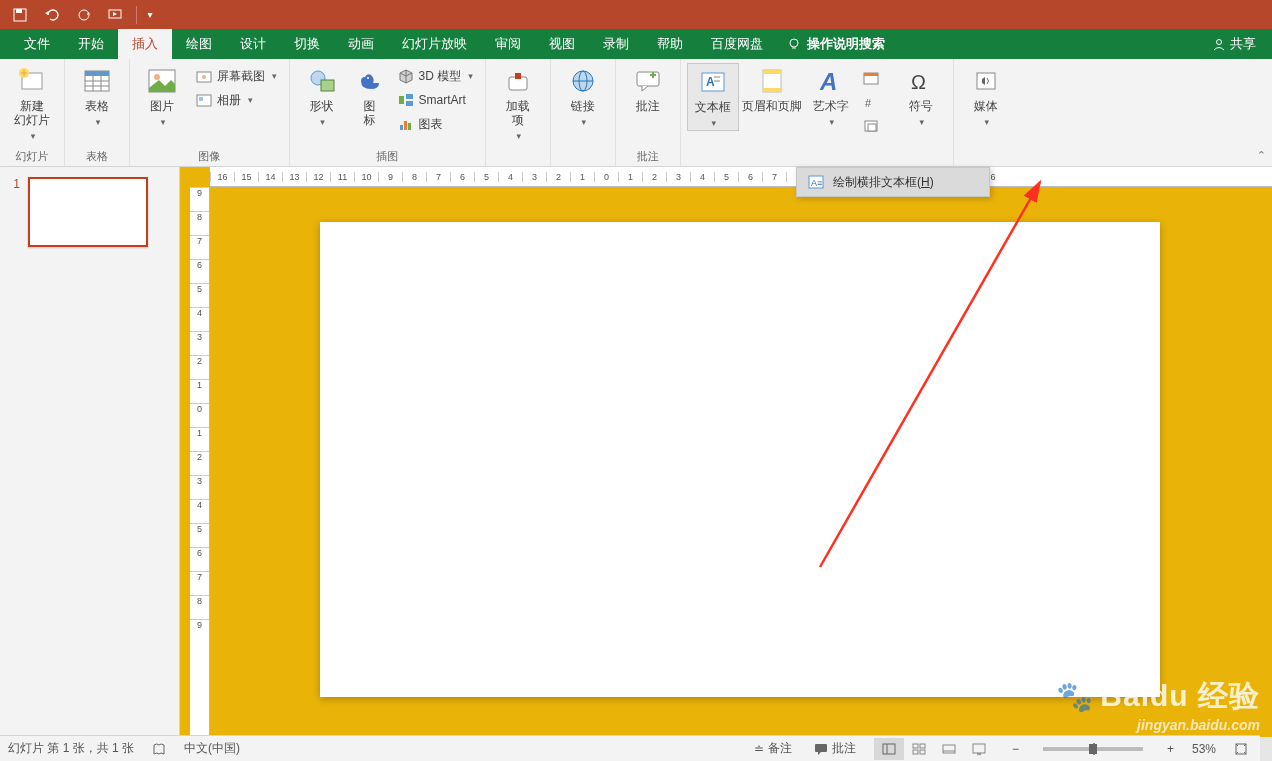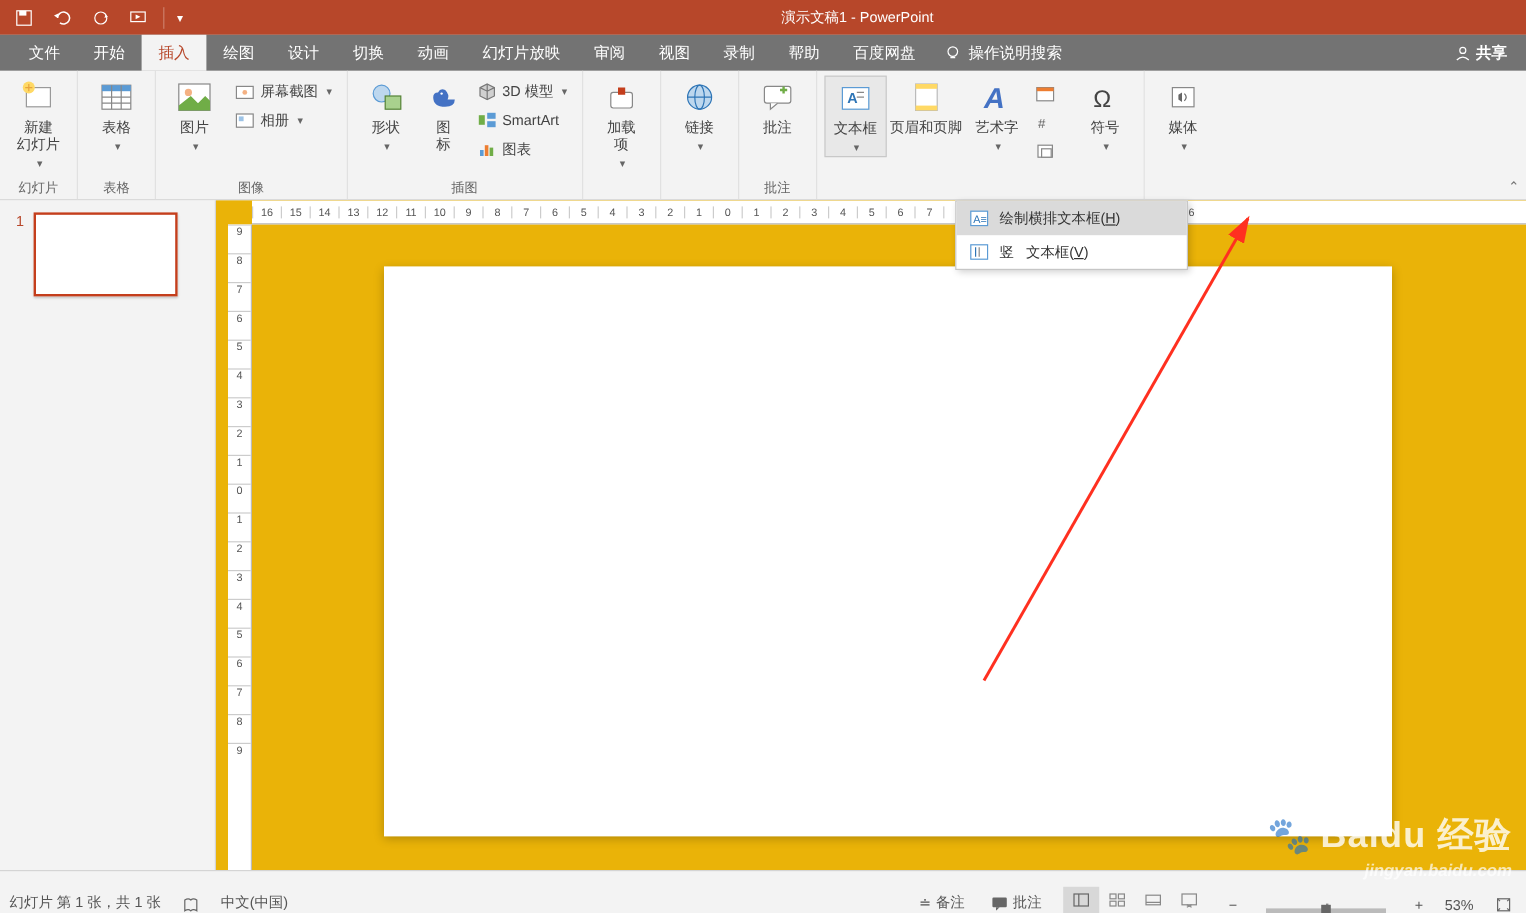--- a/index.html
+++ b/index.html
@@ -10,26 +10,26 @@
 .qat { display: flex; align-items: center; gap: 4px; padding-left: 6px; }
 .qat-btn { width: 28px; height: 24px; display:flex; align-items:center; justify-content:center; color:#fff; }
 .qat-sep { width:1px; height:18px; background: rgba(255,255,255,.3); margin:0 2px;}
 .title-center { flex:1; text-align:center; }
 .title-right { display:flex; align-items:center; gap:2px; padding-right:4px;}
 .login-btn { background:#fff; color:#b7472a; font-size:12px; padding:2px 10px; border-radius:2px; margin-right:8px;}
 .win-btn { width:46px; height:28px; display:flex; align-items:center; justify-content:center; color:#fff;}
 .win-btn svg { stroke:#fff; fill:none; }
 
 
-.tabrow { height: 30px; background: #737373; display:flex; align-items:stretch; padding-left:10px; color:#fff; font-size:13px;}
+.tabrow { height: 30px; background: #15803d; display:flex; align-items:stretch; padding-left:10px; color:#fff; font-size:13px;}
 .tab { padding: 0 14px; display:flex; align-items:center; cursor:default; }
 .tab.active { background:#f3f3f3; color:#b7472a; }
 .tab-spacer { flex:1; }
-.tell-me { display:flex; align-items:center; gap:6px; padding:0 10px; color:#fff;}
-.share { padding:0 16px; display:flex; align-items:center; gap:4px;font-weight:bold;}
+.tell-me { display:flex; align-items:center; gap:6px; padding:0 10px; color:#fff;font-weight:bold;}
+.share { padding:0 16px; display:flex; align-items:center; gap:4px;}
 
 
 .ribbon { height: 108px; background:#f3f3f3; border-bottom:1px solid #d4d4d4; display:flex; position:relative;}
 .group { border-right:1px solid #e1e1e1; display:flex; flex-direction:column; align-items:center; padding:4px 6px 0 6px;}
 .group-body { flex:1; display:flex; align-items:flex-start; gap:2px;}
 .group-label { font-size:11px; color:#666; height:20px; display:flex; align-items:center;}
 .big-btn { width:52px; display:flex; flex-direction:column; align-items:center; gap:2px; padding-top:2px; font-size:12px; color:#444; text-align:center; line-height:14px;}
 .big-btn .ico { width:32px; height:32px; display:flex; align-items:center; justify-content:center;}
 .big-btn.wider { width:62px;}
 .small-stack { display:flex; flex-direction:column; gap:2px; padding-top:2px;}
@@ -64,21 +64,21 @@
 
 .arrow-svg { position:absolute; left:140px; top:0; width:840px; height:570px; pointer-events:none; z-index:40;}
 
 
 .watermark { position:absolute; right:12px; bottom:28px; text-align:right; color:rgba(255,255,255,.8); font-weight:bold; pointer-events:none; z-index:60;}
 .watermark .big{ font-size:30px; letter-spacing:1px; display:flex; align-items:center; gap:6px; justify-content:flex-end;}
 .watermark .paw { color:rgba(255,255,255,.6); }
 .watermark .small{ font-size:14px; color:rgba(255,255,255,.7); font-style:italic;}
 
 
-.status { position:absolute; left:0; right:0; bottom:0; height:36px; background:#f3f3f3; border-top:1px solid #d4d4d4; display:flex; align-items:flex-end; font-size:12px; color:#555; padding:0 8px; gap:14px;}
+.status { position:absolute; left:0; right:12px; bottom:0; height:26px; background:#f3f3f3; border-top:1px solid #d4d4d4; display:flex; align-items:center; font-size:12px; color:#555; padding:0 8px; gap:14px;}
 .status .spacer{flex:1;}
 .status-btn { display:flex; align-items:center; gap:4px; padding:0 4px;}
 .view-btns { display:flex; gap:0;}
 .view-btn { width:30px; height:22px; display:flex; align-items:center; justify-content:center; }
 .view-btn.active{ background:#d8d8d8;}
 .zoom-slider { width:100px; height:4px; background:#bbb; position:relative; margin:0 6px;}
 .zoom-slider::before{content:""; position:absolute; left:50%; top:-4px; width:2px; height:12px; background:#888;}
 .zoom-thumb{ position:absolute; left:50%; top:-3px; width:8px; height:10px; background:#666; transform:translateX(-50%);}
 
 svg { display:block; }
@@ -108,21 +108,20 @@
       </div>
     <div class="qat-btn">
         <svg width="16" height="14" viewBox="0 0 16 14">
           <rect x="1" y="2" width="12" height="8" fill="none" stroke="#fff"></rect>
           <path d="M5 4 L9 6 L5 8 Z" fill="#fff"></path>
         </svg>
       </div>
     <div class="qat-sep"></div>
     <div class="qat-btn" style="width:14px;font-size:10px;">▾</div>
   </div>
-  <div class="title-center">演示文稿1 - PowerPoint</div>
 </div>
 
 <div class="tabrow">
   <div class="tab">文件</div>
   <div class="tab">开始</div>
   <div class="tab active">插入</div>
   <div class="tab">绘图</div>
   <div class="tab">设计</div>
   <div class="tab">切换</div>
   <div class="tab">动画</div>
@@ -435,30 +434,20 @@
 
 <div class="dropdown">
   <div class="dd-item hover">
     <span class="dico">
         <svg width="16" height="14">
           <rect x="1" y="1" width="14" height="12" fill="#fff" stroke="#5b9bd5"></rect>
           <text x="3" y="11" font-size="9" fill="#2e75b6">A≡</text>
         </svg>
       </span>
     <span><span>绘制横排文本框(</span><u>H</u><span>)</span></span>
-  </div>
-  <div class="dd-item">
-    <span class="dico">
-        <svg width="16" height="14">
-          <rect x="1" y="1" width="14" height="12" fill="#fff" stroke="#5b9bd5"></rect>
-          <line x1="5" y1="3" x2="5" y2="11" stroke="#2e75b6"></line>
-          <line x1="8" y1="3" x2="8" y2="11" stroke="#888"></line>
-        </svg>
-      </span>
-    <span><span>竖</span>&nbsp;&nbsp;&nbsp;<span>文本框(</span><u>V</u><span>)</span></span>
   </div>
 </div>
 
 <div class="content">
   <div class="thumb-pane">
     <div class="thumb-item">
       <div class="thumb-num">1</div>
       <div class="thumb"></div>
     </div>
   </div>

